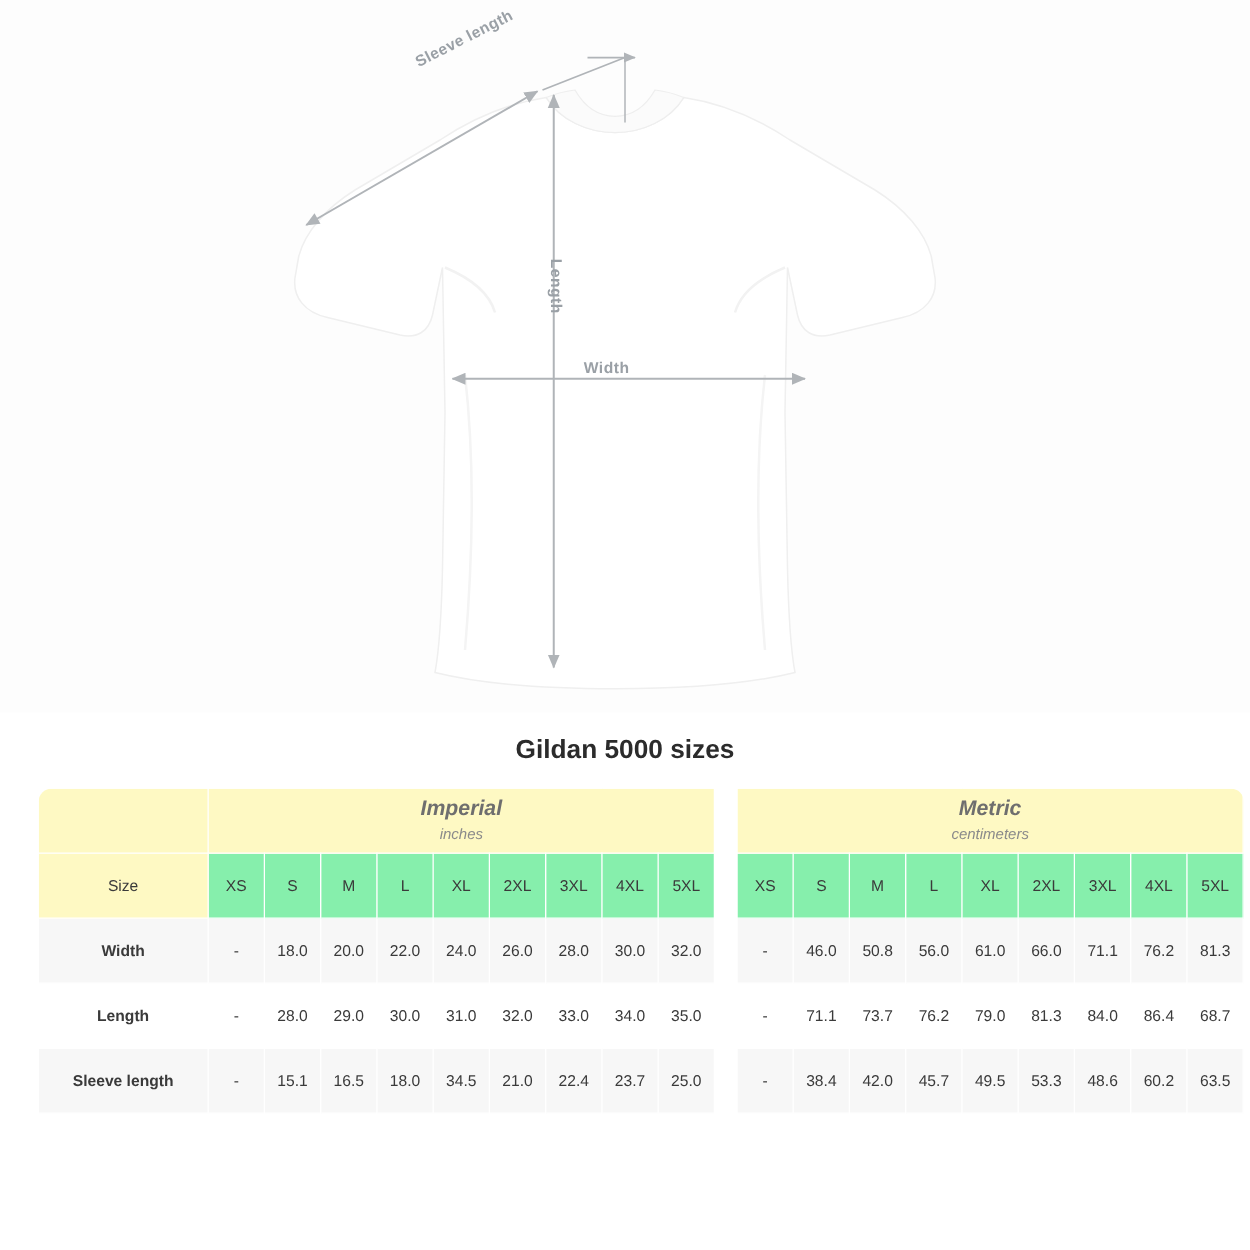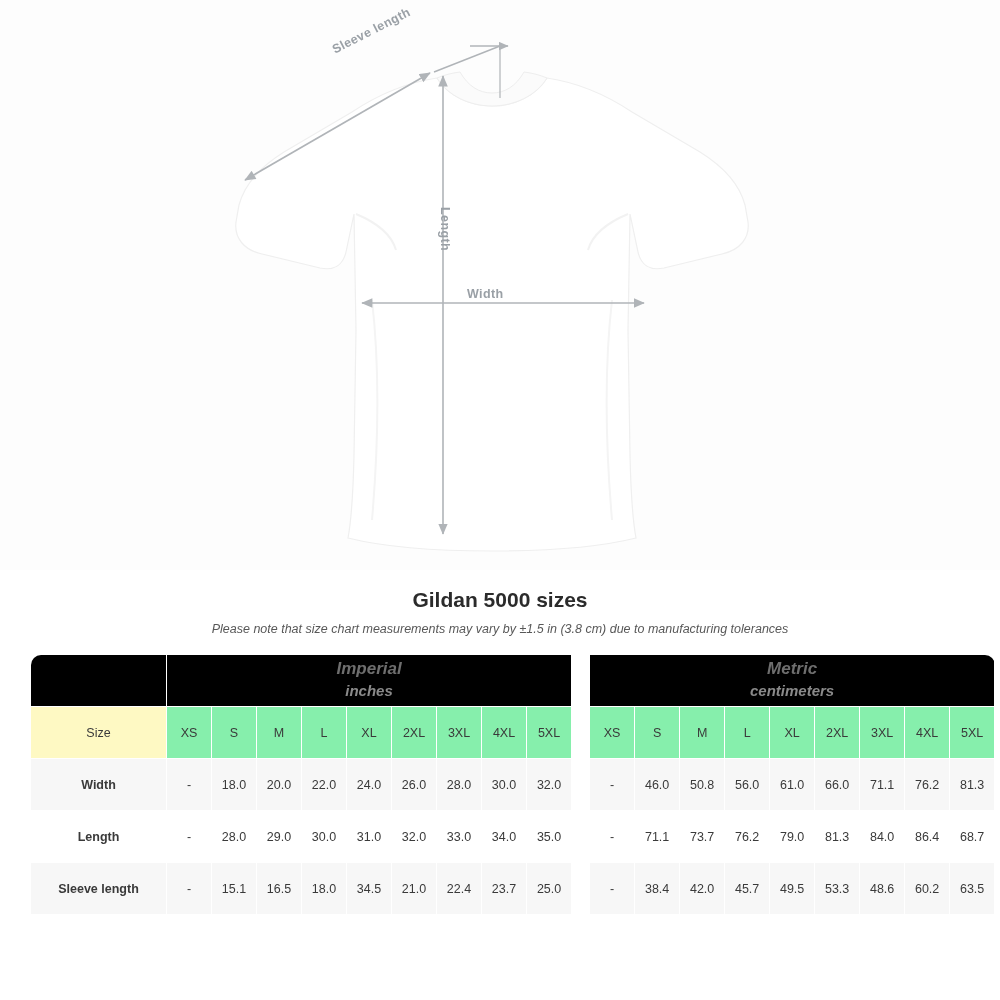--- a/index.html
+++ b/index.html
@@ -90,39 +90,38 @@
     text-align: center;
     font-size: 12.5px;
     color: #3a3a3a;
     font-weight: normal;
     padding: 0;
     height: 51px;
     vertical-align: middle;
   }
   
   .sys-row th {
-    background: #000000;
+    background: #fef9c3;
     height: 74px;
     border: none;
   }
   .sys-name {
     font-size: 17px;
     font-style: italic;
     font-weight: bold;
     color: #6e6e6e;
     display: block;
     line-height: 1.25;
   }
   .sys-unit {
-    font-size: 15px;
+    font-size: 12px;
     font-style: italic;
     color: #8a8a8a;
     display: block;
     line-height: 1.6;
-    font-weight: bold;
   }
   .corner-cell {
     background: #ececec;
     border: none;
   }
   
   .sys-row th.corner-cell { border-top-left-radius: 10px; }
   .sys-row th.metric-last { border-top-right-radius: 10px; }
 
   .hdr-row td {
@@ -223,21 +222,20 @@
       <line x1="362" y1="303" x2="644" y2="303" stroke="#b0b4b8" stroke-width="1.6" marker-start="url(#arrTail)" marker-end="url(#arrHead)"></line>
     </svg>
 
     <span class="dim-label label-sleeve">Sleeve length</span>
     <span class="dim-label label-length">Length</span>
     <span class="dim-label label-width">Width</span>
   </div>
 
   <div class="title-block">
     <h1 class="chart-title">Gildan 5000 sizes</h1>
-    <p class="chart-note">Please note that size chart measurements may vary by ±1.5 in (3.8 cm) due to manufacturing tolerances</p>
   </div>
 
   <div class="table-wrap">
     <table class="size-table">
       <colgroup>
         <col style="width:136px">
         <col span="9" style="width:45px">
         <col style="width:18px">
         <col span="9" style="width:45px">
       </colgroup>

